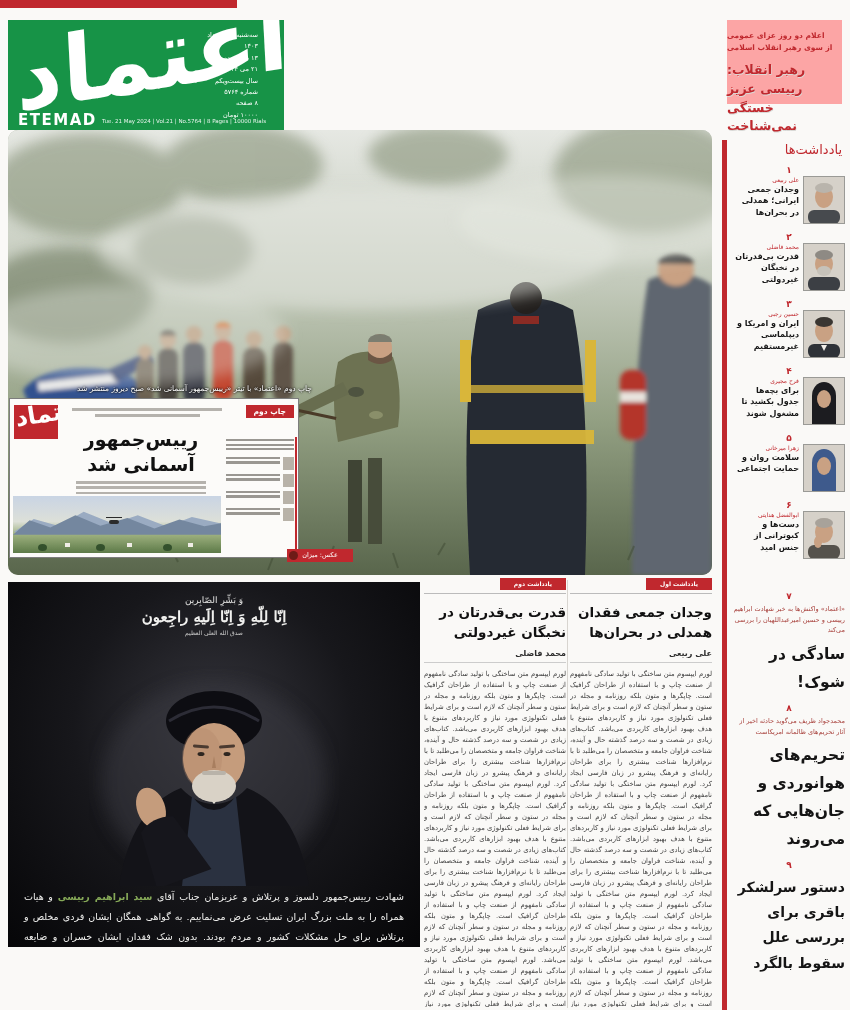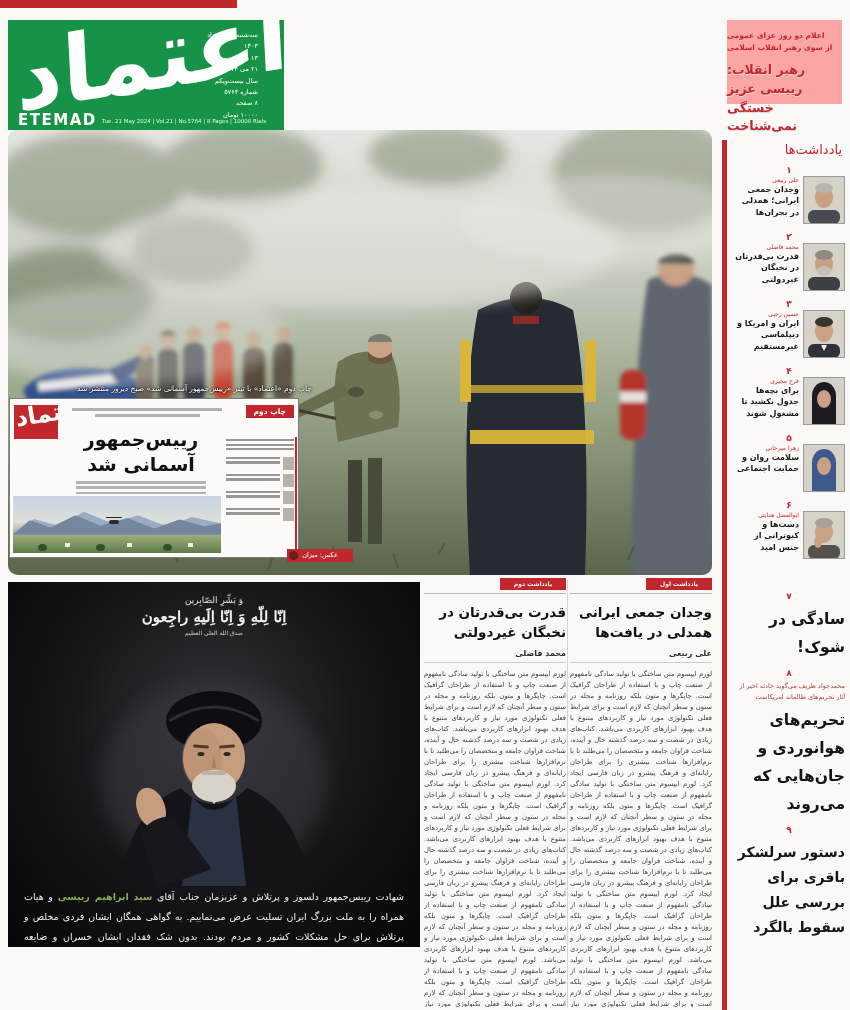--- a/index.html
+++ b/index.html
@@ -335,21 +335,21 @@
       </svg>
     </div>
     <div class="memorial-text">
       <span>شهادت رییس‌جمهور دلسوز و پرتلاش و عزیزمان جناب آقای </span><span class="name">سید ابراهیم رییسی</span><span> و هیات همراه را به ملت بزرگ ایران تسلیت عرض می‌نماییم. به گواهی همگان ایشان فردی مخلص و پرتلاش برای حل مشکلات کشور و مردم بودند. بدون شک فقدان ایشان خسران و ضایعه جبران‌ناپذیری برای کشورمان محسوب می‌گردد. یقیناً راه ایشان که همان سربلندی کشور عزیزمان ایران و رفع مشکلات مردم است، ادامه خواهد یافت.</span>
     </div>
   </div>
 
   <div class="article first">
     <div class="col-tab">یادداشت اول</div>
     <div class="col-rule"></div>
-    <div class="col-title">وجدان جمعی ایرانی همدلی در یافت‌ها</div>
+    <div class="col-title">وجدان جمعی فقدان همدلی در بحران‌ها</div>
     <div class="col-byline">علی ربیعی</div>
     <div class="col-body">لورم ایپسوم متن ساختگی با تولید سادگی نامفهوم از صنعت چاپ و با استفاده از طراحان گرافیک است. چاپگرها و متون بلکه روزنامه و مجله در ستون و سطر آنچنان که لازم است و برای شرایط فعلی تکنولوژی مورد نیاز و کاربردهای متنوع با هدف بهبود ابزارهای کاربردی می‌باشد. کتاب‌های زیادی در شصت و سه درصد گذشته حال و آینده، شناخت فراوان جامعه و متخصصان را می‌طلبد تا با نرم‌افزارها شناخت بیشتری را برای طراحان رایانه‌ای و فرهنگ پیشرو در زبان فارسی ایجاد کرد. لورم ایپسوم متن ساختگی با تولید سادگی نامفهوم از صنعت چاپ و با استفاده از طراحان گرافیک است. چاپگرها و متون بلکه روزنامه و مجله در ستون و سطر آنچنان که لازم است و برای شرایط فعلی تکنولوژی مورد نیاز و کاربردهای متنوع با هدف بهبود ابزارهای کاربردی می‌باشد. کتاب‌های زیادی در شصت و سه درصد گذشته حال و آینده، شناخت فراوان جامعه و متخصصان را می‌طلبد تا با نرم‌افزارها شناخت بیشتری را برای طراحان رایانه‌ای و فرهنگ پیشرو در زبان فارسی ایجاد کرد. لورم ایپسوم متن ساختگی با تولید سادگی نامفهوم از صنعت چاپ و با استفاده از طراحان گرافیک است. چاپگرها و متون بلکه روزنامه و مجله در ستون و سطر آنچنان که لازم است و برای شرایط فعلی تکنولوژی مورد نیاز و کاربردهای متنوع با هدف بهبود ابزارهای کاربردی می‌باشد. لورم ایپسوم متن ساختگی با تولید سادگی نامفهوم از صنعت چاپ و با استفاده از طراحان گرافیک است. چاپگرها و متون بلکه روزنامه و مجله در ستون و سطر آنچنان که لازم است و برای شرایط فعلی تکنولوژی مورد نیاز است.</div>
   </div>
   <div class="article second">
     <div class="col-tab">یادداشت دوم</div>
     <div class="col-rule"></div>
     <div class="col-title">قدرت بی‌قدرتان در نخبگان غیردولتی</div>
     <div class="col-byline">محمد فاضلی</div>
     <div class="col-body">لورم ایپسوم متن ساختگی با تولید سادگی نامفهوم از صنعت چاپ و با استفاده از طراحان گرافیک است. چاپگرها و متون بلکه روزنامه و مجله در ستون و سطر آنچنان که لازم است و برای شرایط فعلی تکنولوژی مورد نیاز و کاربردهای متنوع با هدف بهبود ابزارهای کاربردی می‌باشد. کتاب‌های زیادی در شصت و سه درصد گذشته حال و آینده، شناخت فراوان جامعه و متخصصان را می‌طلبد تا با نرم‌افزارها شناخت بیشتری را برای طراحان رایانه‌ای و فرهنگ پیشرو در زبان فارسی ایجاد کرد. لورم ایپسوم متن ساختگی با تولید سادگی نامفهوم از صنعت چاپ و با استفاده از طراحان گرافیک است. چاپگرها و متون بلکه روزنامه و مجله در ستون و سطر آنچنان که لازم است و برای شرایط فعلی تکنولوژی مورد نیاز و کاربردهای متنوع با هدف بهبود ابزارهای کاربردی می‌باشد. کتاب‌های زیادی در شصت و سه درصد گذشته حال و آینده، شناخت فراوان جامعه و متخصصان را می‌طلبد تا با نرم‌افزارها شناخت بیشتری را برای طراحان رایانه‌ای و فرهنگ پیشرو در زبان فارسی ایجاد کرد. لورم ایپسوم متن ساختگی با تولید سادگی نامفهوم از صنعت چاپ و با استفاده از طراحان گرافیک است. چاپگرها و متون بلکه روزنامه و مجله در ستون و سطر آنچنان که لازم است و برای شرایط فعلی تکنولوژی مورد نیاز و کاربردهای متنوع با هدف بهبود ابزارهای کاربردی می‌باشد. لورم ایپسوم متن ساختگی با تولید سادگی نامفهوم از صنعت چاپ و با استفاده از طراحان گرافیک است. چاپگرها و متون بلکه روزنامه و مجله در ستون و سطر آنچنان که لازم است و برای شرایط فعلی تکنولوژی مورد نیاز است.</div>
   </div>
@@ -467,20 +467,21 @@
           <div class="note-author">ابوالفضل هدایتی</div>
           <div class="note-title">دست‌ها و کبوترانی از جنس امید</div>
         </div>
       </div>
     </div>
   </div>
 
   <div class="briefs">
     <div>
       <div class="brief-num">۷</div>
+      <div class="brief-intro">«اعتماد» واکنش‌ها به خبر شهادت ابراهیم رییسی و حسین امیرعبداللهیان را بررسی می‌کند</div>
       <div class="brief-title">سادگی در شوک!</div>
     </div>
     <div>
       <div class="brief-num">۸</div>
       <div class="brief-intro">محمدجواد ظریف می‌گوید حادثه اخیر از آثار تحریم‌های ظالمانه امریکاست</div>
       <div class="brief-title">تحریم‌های هوانوردی و جان‌هایی که می‌روند</div>
     </div>
     <div>
       <div class="brief-num">۹</div>
       <div class="brief-title small">دستور سرلشکر باقری برای بررسی علل سقوط بالگرد</div>

